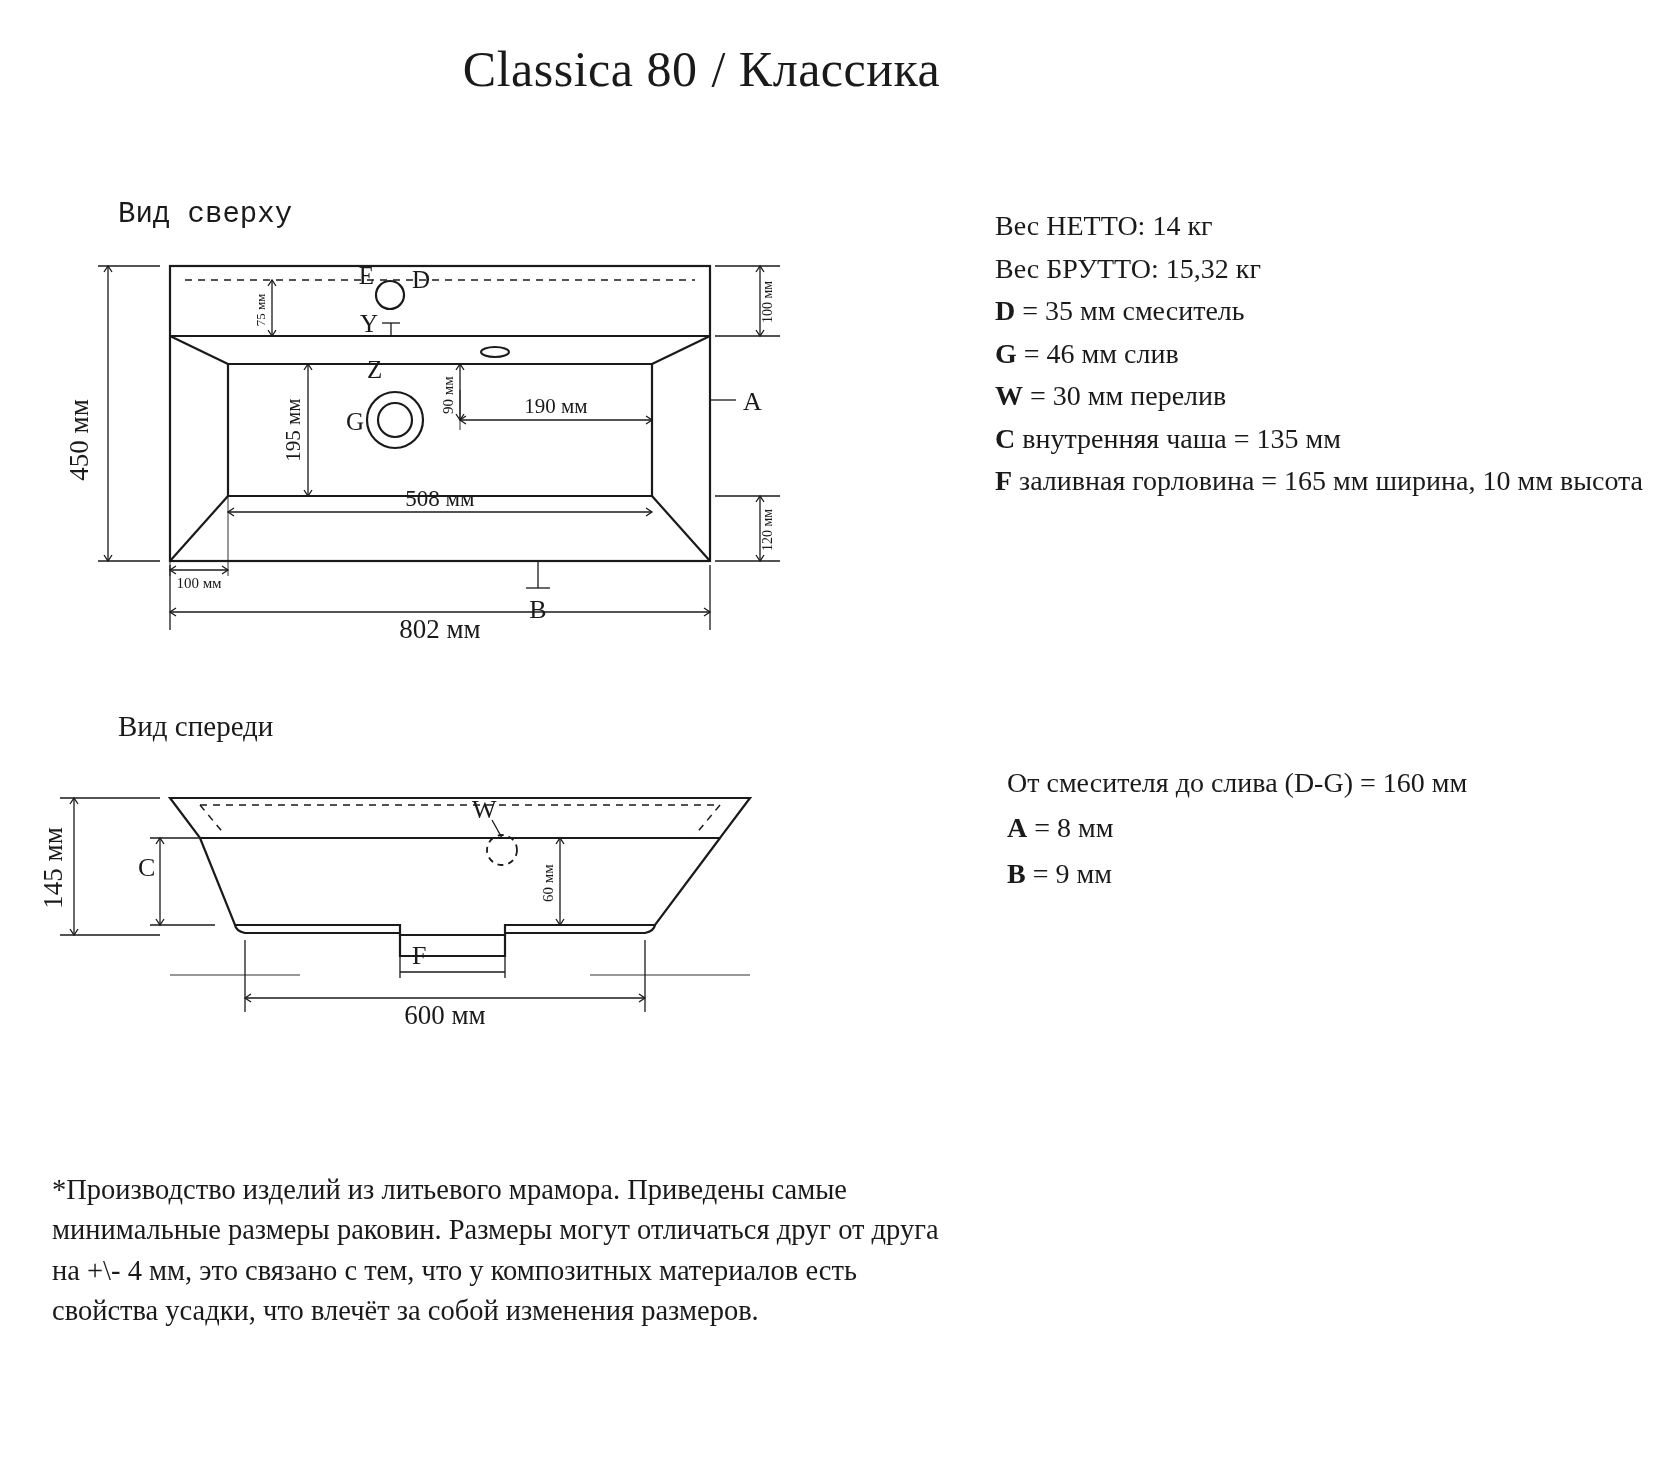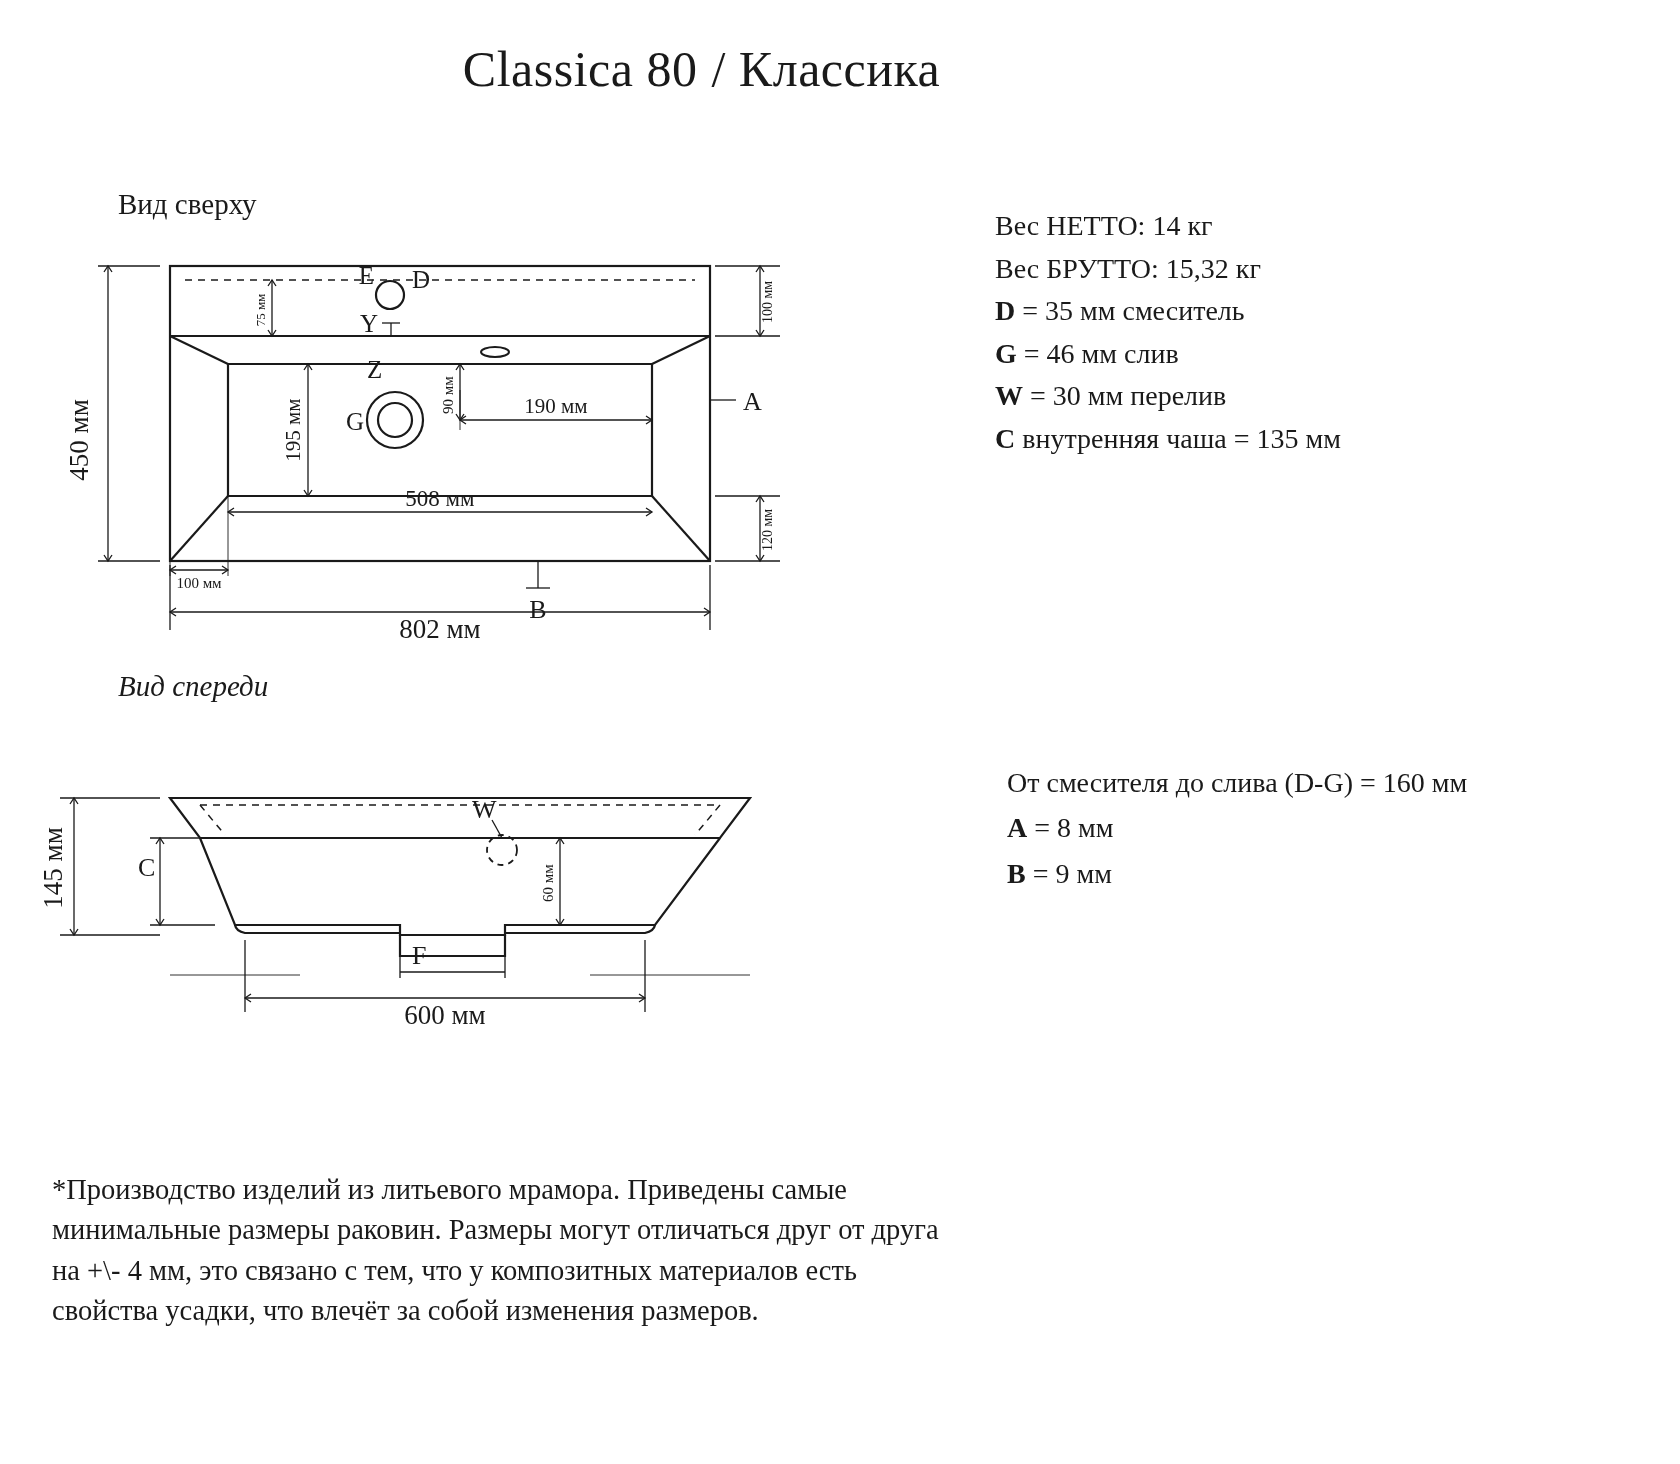--- a/index.html
+++ b/index.html
@@ -21,22 +21,22 @@
     font-size: 50px;
     letter-spacing: 0.5px;
   }
   #title .model { margin-right: 14px; }
 
   
   .view-label {
     position: absolute;
     font-size: 29px;
   }
-  #label-top { left: 118px; top: 188px; }
-  #label-front { left: 118px; top: 670px; font-style: italic; }
+  #label-top { left: 118px; top: 198px; font-family: Liberation Mono, monospace; }
+  #label-front { left: 118px; top: 710px; }
 
   .svg-wrap { position: absolute; }
   #top-view { left: 60px; top: 240px; }
   #front-view { left: 40px; top: 750px; }
 
   
   #specs {
     position: absolute;
     left: 995px;
     top: 205px;
@@ -273,20 +273,23 @@
   </div>
   <div class="row">
     <b>G</b><span> = 46 мм слив</span>
   </div>
   <div class="row">
     <b>W</b><span> = 30 мм перелив</span>
   </div>
   <div class="row">
     <b>C</b><span> внутренняя чаша = 135 мм</span>
   </div>
+  <div class="row wrap">
+    <b>F</b><span> заливная горловина = 165 мм ширина, 10 мм высота</span>
+  </div>
 </div>
 
 <div id="specs2">
   <div class="row">
     <span>От смесителя до слива (D-G) = 160 мм</span>
   </div>
   <div class="row">
     <b>A</b><span> = 8 мм</span>
   </div>
   <div class="row">

